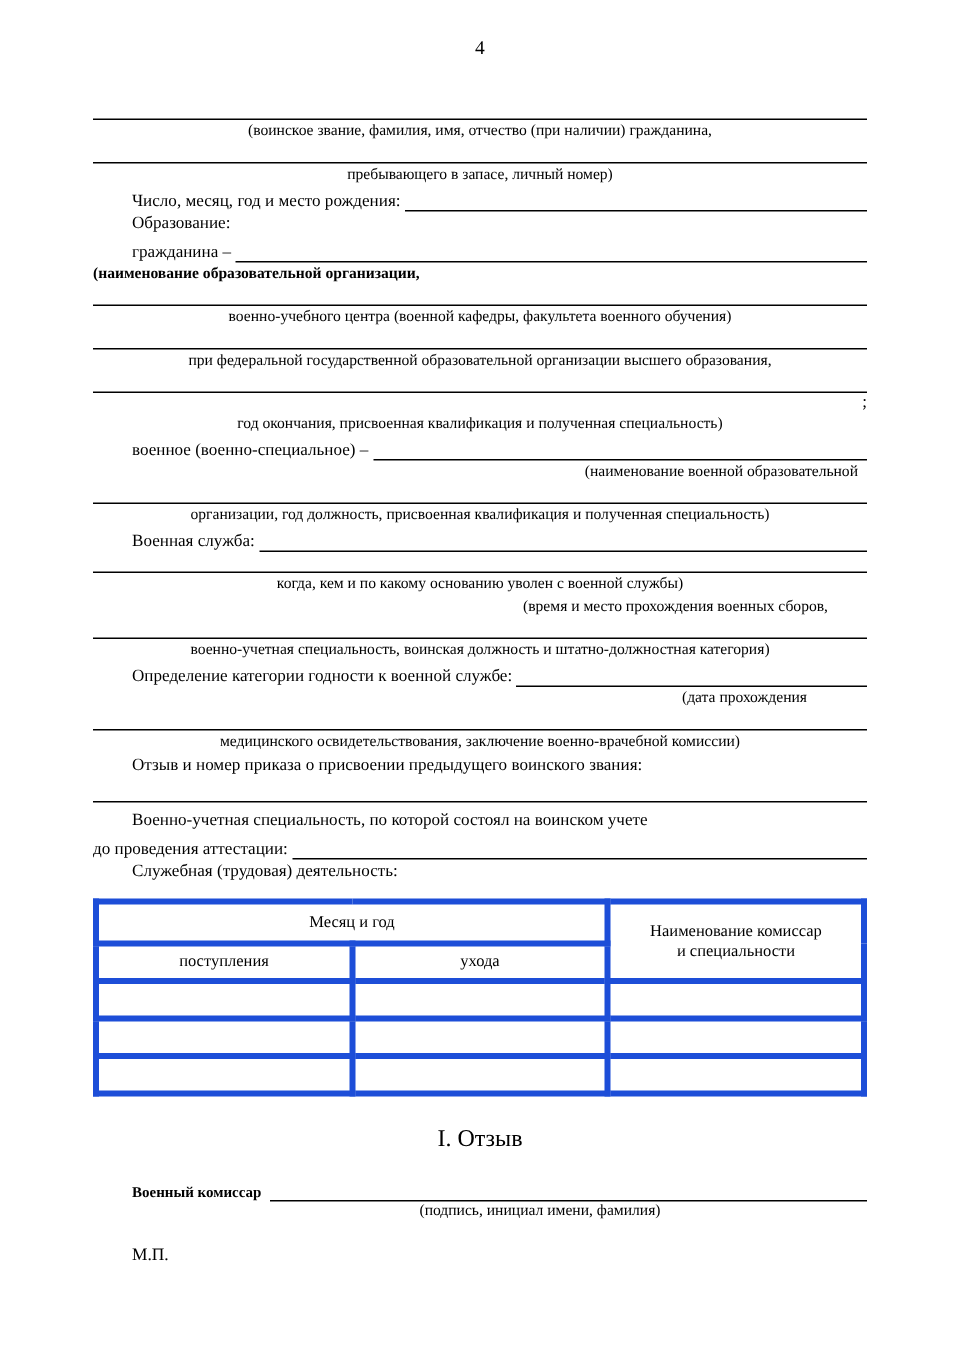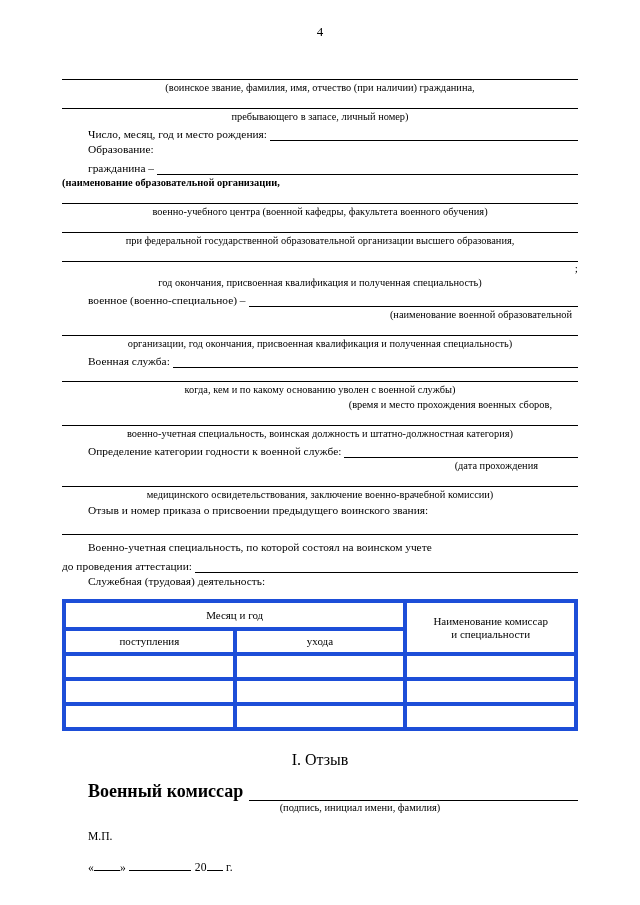--- a/index.html
+++ b/index.html
@@ -107,21 +107,21 @@
     padding-bottom: 12px;
   }
   .commissar-row {
     display: flex;
     align-items: flex-end;
     height: 20px;
     padding-left: 26px;
   }
   .commissar-row .lbl {
     font-weight: bold;
-    font-size: 18px;
+    font-size: 10px;
     padding-right: 6px;
     white-space: nowrap;
   }
   .commissar-row .fill {
     flex: 1 1 auto;
     border-bottom: 1px solid #000;
     height: 15px;
   }
   .sign-caption {
     text-align: center;
@@ -187,21 +187,21 @@
     <div class="right-semicolon">;</div>
     <div class="caption">год окончания, присвоенная квалификация и полученная специальность)</div>
 
     <div class="line-row indent">
       <span class="txt">военное (военно-специальное) –</span>
       <span class="fill"></span>
     </div>
     <div class="caption" style="text-align:right;padding-right:6px;">(наименование военной образовательной</div>
 
     <div class="rule"></div>
-    <div class="caption">организации, год окончания, присвоенная квалификация и полученная специальность)</div>
+    <div class="caption">организации, год должность, присвоенная квалификация и полученная специальность)</div>
 
     <div class="line-row indent">
       <span class="txt">Военная служба:</span>
       <span class="fill"></span>
     </div>
 
     <div class="rule"></div>
     <div class="caption">когда, кем и по какому основанию уволен с военной службы)</div>
 
     <div class="caption" style="text-align:right;padding-right:26px;">(время и место прохождения военных сборов,</div>
@@ -265,18 +265,15 @@
     <div class="section-title">I. Отзыв</div>
 
     <div class="commissar-row">
       <span class="lbl">Военный комиссар</span>
       <span class="fill"></span>
     </div>
     <div class="sign-caption">(подпись, инициал имени, фамилия)</div>
 
     <div class="mp">М.П.</div>
 
-    <div class="date-row">
-      <span>«</span><span class="u u-sm"></span><span>»</span>&nbsp;<span class="u u-md"></span>&nbsp;<span>20</span><span class="u u-xs"></span>&nbsp;<span>г.</span>
-    </div>
 
   </div>
 </div>
 
 </body></html>

